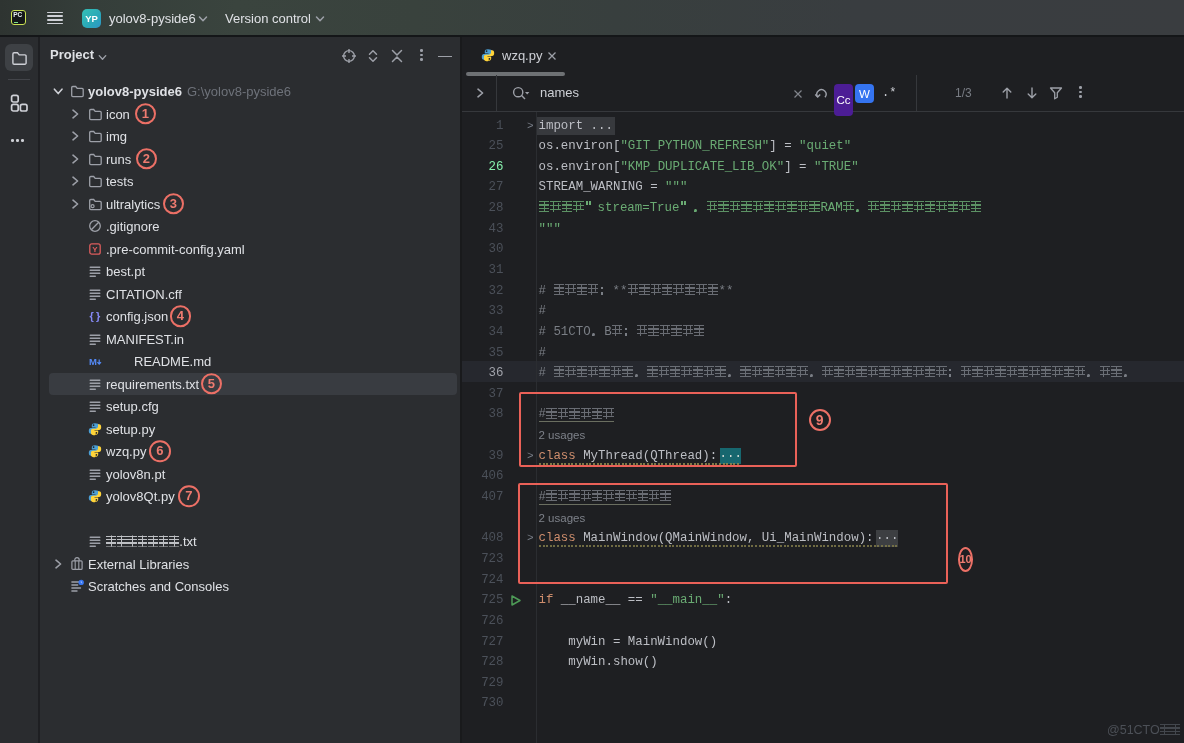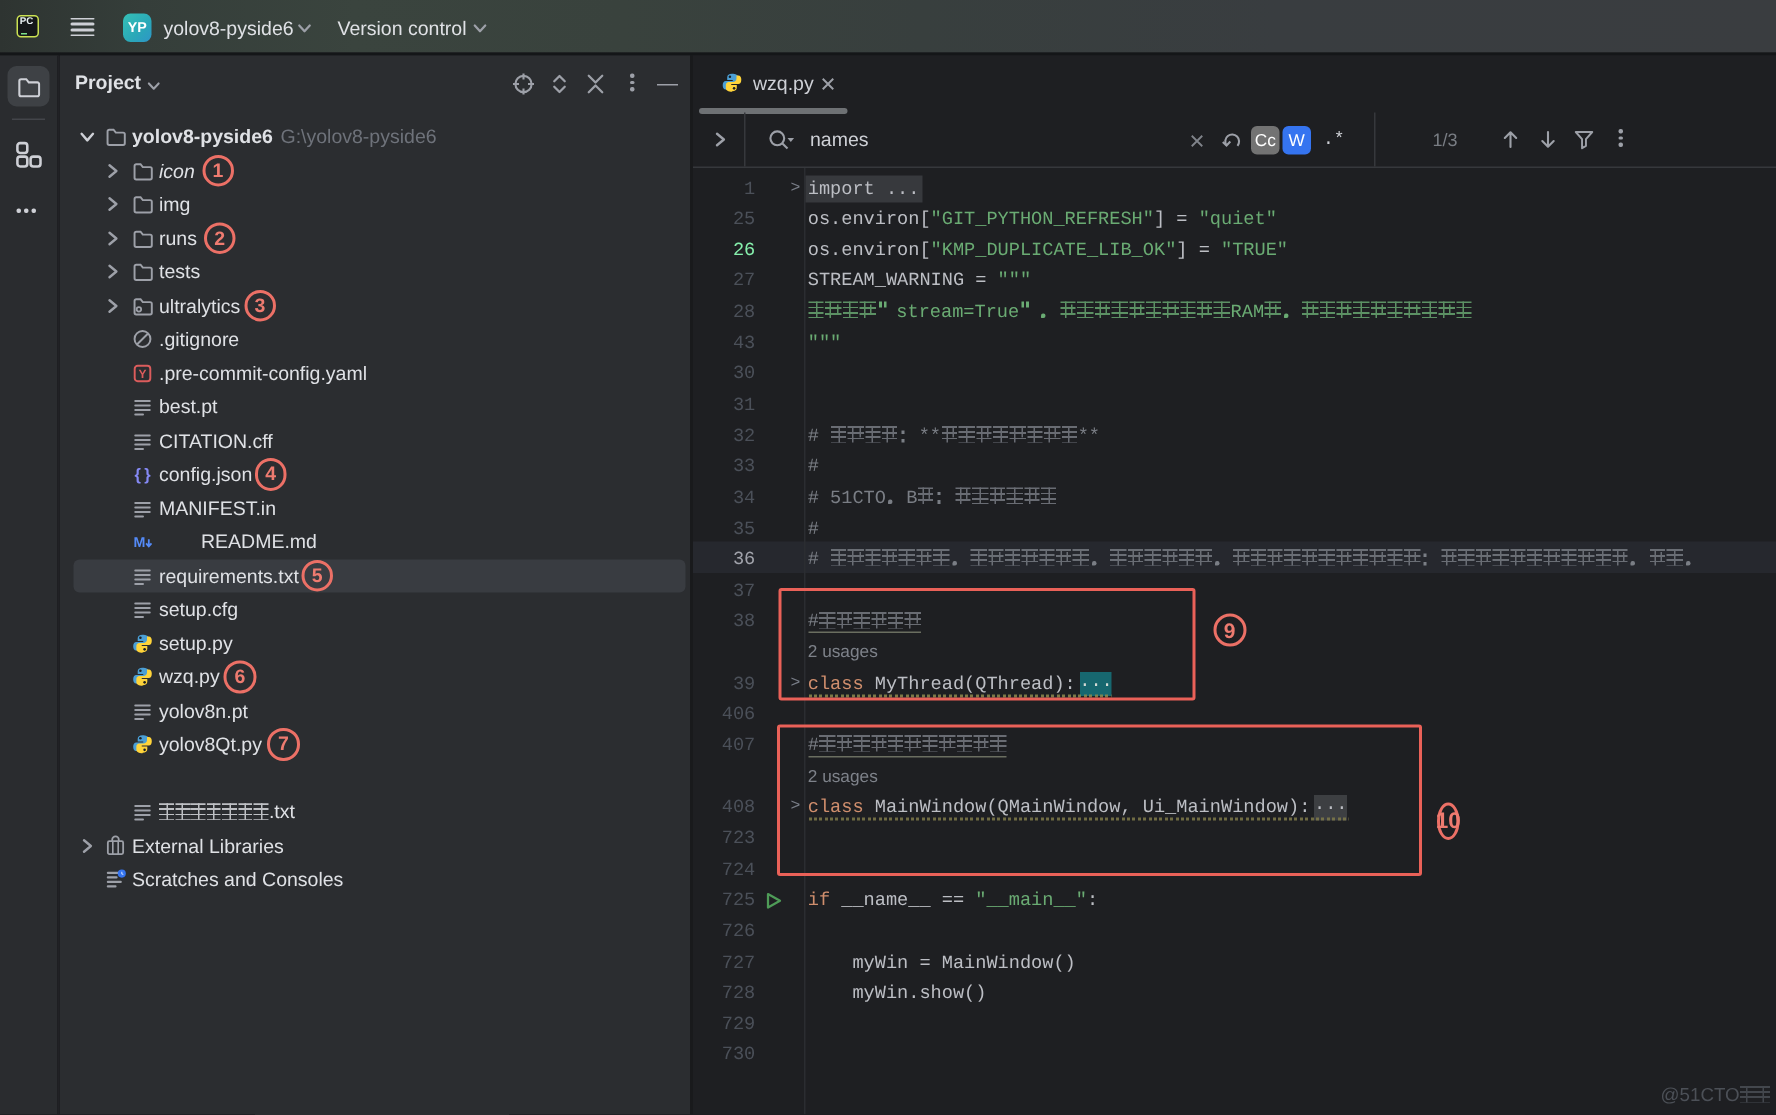--- a/index.html
+++ b/index.html
@@ -115,21 +115,21 @@
 <span class="lbl" style="left:48px;font-weight:bold;">yolov8-pyside6</span>
 <span class="lbl" style="left:147px;color:#6E727A">G:\yolov8-pyside6</span>
 </div>
 <div class="tr" style="top:65.25px">
 <svg width="14" height="14" viewBox="0 0 14 14" style="left:28px">
         <path d="M5 3.2 L9.6 7 L5 10.8" stroke="#9DA0A8" stroke-width="1.6" fill="none" stroke-linecap="round" stroke-linejoin="round"></path>
       </svg>
 <svg width="14" height="16" viewBox="0 0 14 14" style="left:48px">
         <path d="M1.7 4.6 v-1 a1.1 1.1 0 0 1 1.1 -1.1 h2.9 l1.5 1.9 h4.9 a1.1 1.1 0 0 1 1.1 1.1 v6 a1.1 1.1 0 0 1 -1.1 1.1 h-9.3 a1.1 1.1 0 0 1 -1.1 -1.1 z" stroke="#9DA0A8" stroke-width="1.3" fill="none"></path>
       </svg>
-<span class="lbl" style="left:66px;font-style:italic;">icon</span>
+<span class="lbl" style="left:66px;">icon</span>
 <div class="badge" style="left:94.6px;width:21.5px;height:21.5px;font-size:13px">1</div>
 </div>
 <div class="tr" style="top:87.75px">
 <svg width="14" height="14" viewBox="0 0 14 14" style="left:28px">
         <path d="M5 3.2 L9.6 7 L5 10.8" stroke="#9DA0A8" stroke-width="1.6" fill="none" stroke-linecap="round" stroke-linejoin="round"></path>
       </svg>
 <svg width="14" height="16" viewBox="0 0 14 14" style="left:48px">
         <path d="M1.7 4.6 v-1 a1.1 1.1 0 0 1 1.1 -1.1 h2.9 l1.5 1.9 h4.9 a1.1 1.1 0 0 1 1.1 1.1 v6 a1.1 1.1 0 0 1 -1.1 1.1 h-9.3 a1.1 1.1 0 0 1 -1.1 -1.1 z" stroke="#9DA0A8" stroke-width="1.3" fill="none"></path>
       </svg>
 <span class="lbl" style="left:66px;">img</span>
@@ -334,21 +334,21 @@
         <path d="M13 6 l2.2 2.6 2.2 -2.6" fill="#9DA0A8"></path>
       </svg>
 <span style="position:absolute;left:78px;top:0;height:36px;line-height:36px;color:#CED0D6;font-size:13px">names</span>
 <svg width="12" height="12" viewBox="0 0 12 12" style="position:absolute;left:330px;top:13px">
         <path d="M2.5 2.5 L9.5 9.5 M9.5 2.5 L2.5 9.5" stroke="#80848B" stroke-width="1.2"></path>
       </svg>
 <svg width="16" height="16" viewBox="0 0 16 16" style="position:absolute;left:352px;top:11px">
         <path d="M3.6 10.8 A4.6 4.6 0 1 1 11 11.2" stroke="#9DA0A8" stroke-width="1.4" fill="none"></path>
         <path d="M1.2 8.6 l2.5 2.4 2.5 -2.6" fill="none" stroke="#9DA0A8" stroke-width="1.4"></path>
       </svg>
-<div style="position:absolute;left:372px;top:9px;width:19px;height:19px;background:#737373;border-radius:4px;color:#fff;font-size:11.5px;display:flex;align-items:center;justify-content:center">Cc</div>
+<div style="position:absolute;left:372px;top:9px;width:19px;height:32px;background:#4c1d95;border-radius:4px;color:#fff;font-size:11.5px;display:flex;align-items:center;justify-content:center">Cc</div>
 <div style="position:absolute;left:393px;top:9px;width:19px;height:19px;background:#3574F0;border-radius:4px;color:#fff;font-size:11.5px;display:flex;align-items:center;justify-content:center">W</div>
 <span style="position:absolute;left:420px;top:0;height:36px;line-height:36px;color:#CED0D6;font-size:12px;font-family:'Liberation Mono'">.*</span>
 <div style="position:absolute;left:454px;top:0;width:1px;height:36px;background:#36383C"></div>
 <span style="position:absolute;left:493px;top:0;height:36px;line-height:36px;color:#797D84;font-size:12px">1/3</span>
 <svg width="16" height="16" viewBox="0 0 16 16" style="position:absolute;left:537px;top:10px">
         <path d="M8 13 V3.4 M4.2 7 L8 3.2 L11.8 7" stroke="#9DA0A8" stroke-width="1.4" fill="none" stroke-linecap="round" stroke-linejoin="round"></path>
       </svg>
 <svg width="16" height="16" viewBox="0 0 16 16" style="position:absolute;left:562px;top:10px">
         <path d="M8 3 V12.6 M4.2 9 L8 12.8 L11.8 9" stroke="#9DA0A8" stroke-width="1.4" fill="none" stroke-linecap="round" stroke-linejoin="round"></path>
       </svg>
@@ -480,13 +480,13 @@
 <div class="cl" style="left:462px;top:672.78px">
 <span class="ln" style="color:#4B5059">729</span>
 </div>
 <div class="cl" style="left:462px;top:693.42px">
 <span class="ln" style="color:#4B5059">730</span>
 <span class="ct"></span>
 </div>
 <div class="redbox" style="left:519px;top:392px;width:278px;height:75px"></div>
 <div class="redbox" style="left:518px;top:483px;width:430px;height:101px"></div>
 <div class="badge" style="left:808.5px;top:408.5px;width:22.5px;height:22.5px;font-size:14px;position:absolute;transform:none;border-width:2.3px">9</div>
-<div class="badge" style="left:958px;top:535px;width:15px;height:24.5px;font-size:15px;position:absolute;transform:none;border-width:2.3px">10</div>
+<div class="badge" style="left:958px;top:547px;width:15px;height:24.5px;font-size:11px;position:absolute;transform:none;border-width:2.3px">10</div>
 <div class="abs" style="left:1107px;top:723px;color:#4C5057;font-size:12.5px;white-space:nowrap">@51CTO<span class="zw"></span><span class="zw"></span></div>
 </body></html>

